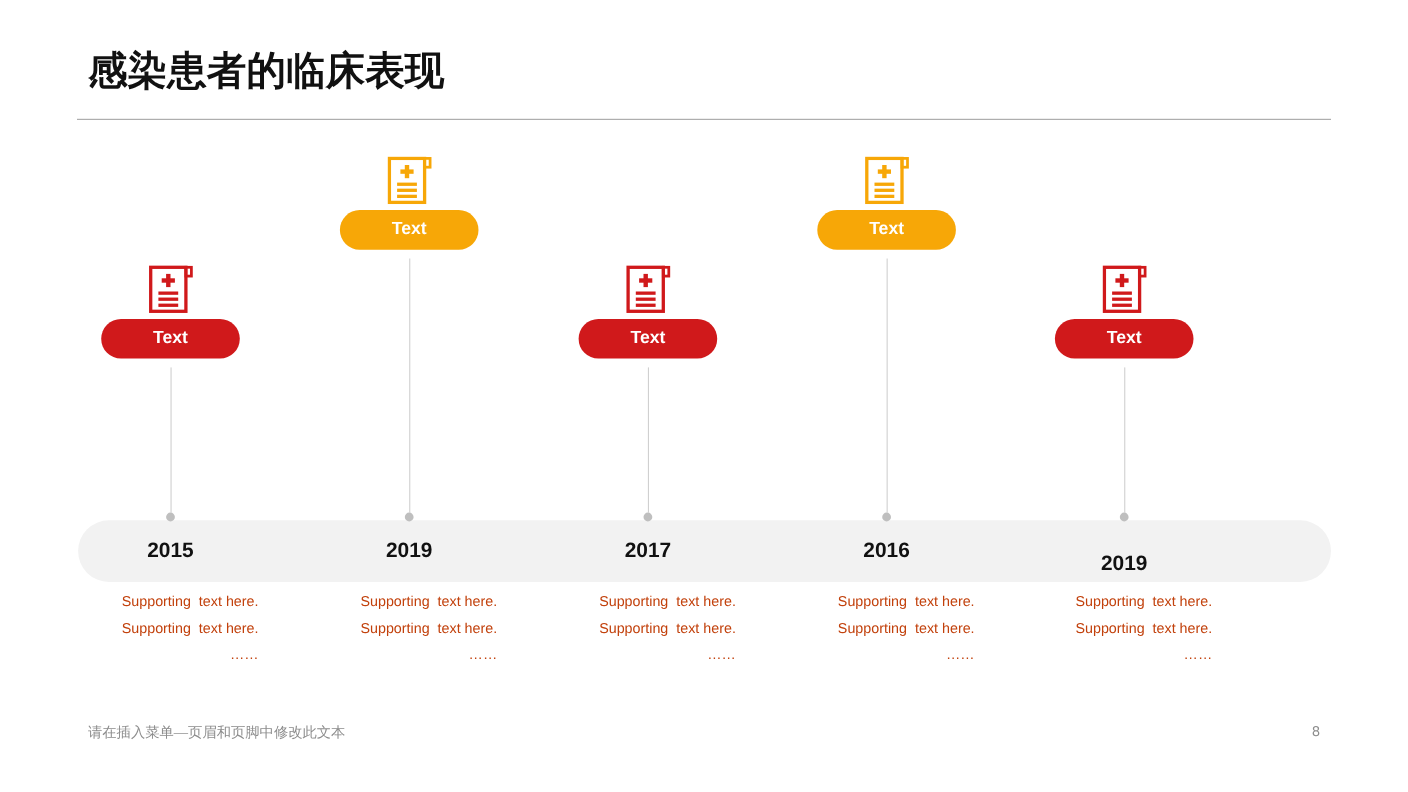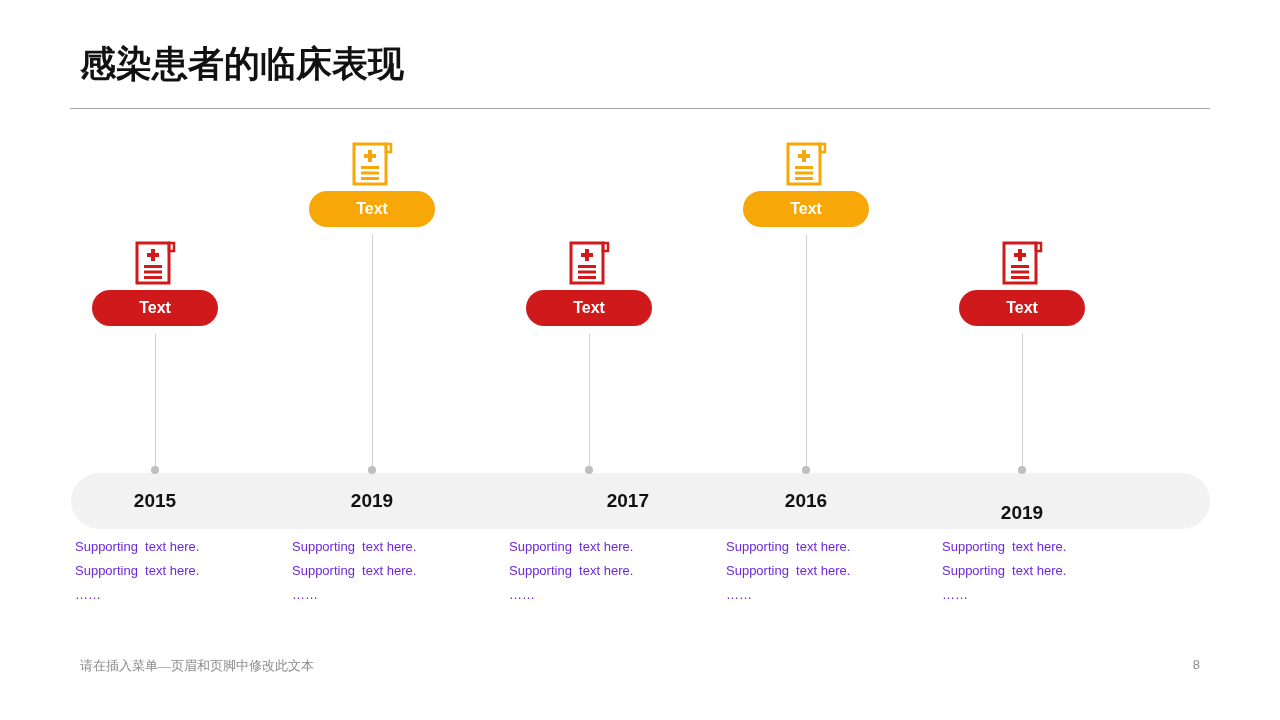--- a/index.html
+++ b/index.html
@@ -32,22 +32,22 @@
       position: absolute; width: 126px; height: 36px; border-radius: 18px;
       color: #fff; font-weight: bold; font-size: 16px;
       display: flex; align-items: center; justify-content: center;
     }
     .icon { position: absolute; width: 42px; height: 44px; }
     .year {
       position: absolute; width: 120px; text-align: center;
       font-weight: bold; font-size: 19px; color: #111;
     }
     .desc {
-      position: absolute; width: 160px; text-align: left;
-      font-size: 13px; color: #6d28d9; line-height: 24px;
+      position: absolute; width: 160px; text-align: right;
+      font-size: 13px; color: #c2410c; line-height: 24px;
     }
     .footer {
       position: absolute; left: 80px; top: 657px; font-size: 13px; color: #8c8c8c;
       font-family: Liberation Serif, serif;
     }
     .page-num {
       position: absolute; right: 80px; top: 657px; font-size: 13px; color: #8c8c8c;
     }
   </style>
 </head>
@@ -105,21 +105,21 @@
       <rect x="34" y="2" width="5" height="8" fill="none" stroke="#d0191b" stroke-width="2.5"></rect>
       <rect x="16" y="8" width="4" height="12" fill="#d0191b"></rect>
       <rect x="12" y="12" width="12" height="4" fill="#d0191b"></rect>
       <rect x="9" y="24" width="18" height="3" fill="#d0191b"></rect>
       <rect x="9" y="29.5" width="18" height="3" fill="#d0191b"></rect>
       <rect x="9" y="35" width="18" height="3" fill="#d0191b"></rect>
     </svg></div>
       <div class="pill" style="left: 526px; top: 290px; background: rgb(208, 25, 27);">Text</div>
       <div class="connector" style="left: 589px; top: 334px; height: 132px;"></div>
       <div class="dot" style="left: 585px; top: 466px;"></div>
-      <div class="year" style="left: 529px; top: 490px; text-align: right;">2017</div>
+      <div class="year" style="left: 529px; top: 490px;">2017</div>
       <div class="desc" style="left: 509px; top: 535px;">
         <div style="white-space: pre;">Supporting  text here.</div>
         <div style="white-space: pre;">Supporting  text here.</div>
         <div style="white-space: pre;">……</div>
       </div>
     </div>
     <div>
       <div class="icon" style="left: 786px; top: 142px;"><svg width="42" height="44" viewBox="0 0 42 44">
       <rect x="2" y="2" width="32" height="40" fill="none" stroke="#f7a707" stroke-width="3"></rect>
       <rect x="34" y="2" width="5" height="8" fill="none" stroke="#f7a707" stroke-width="2.5"></rect>

